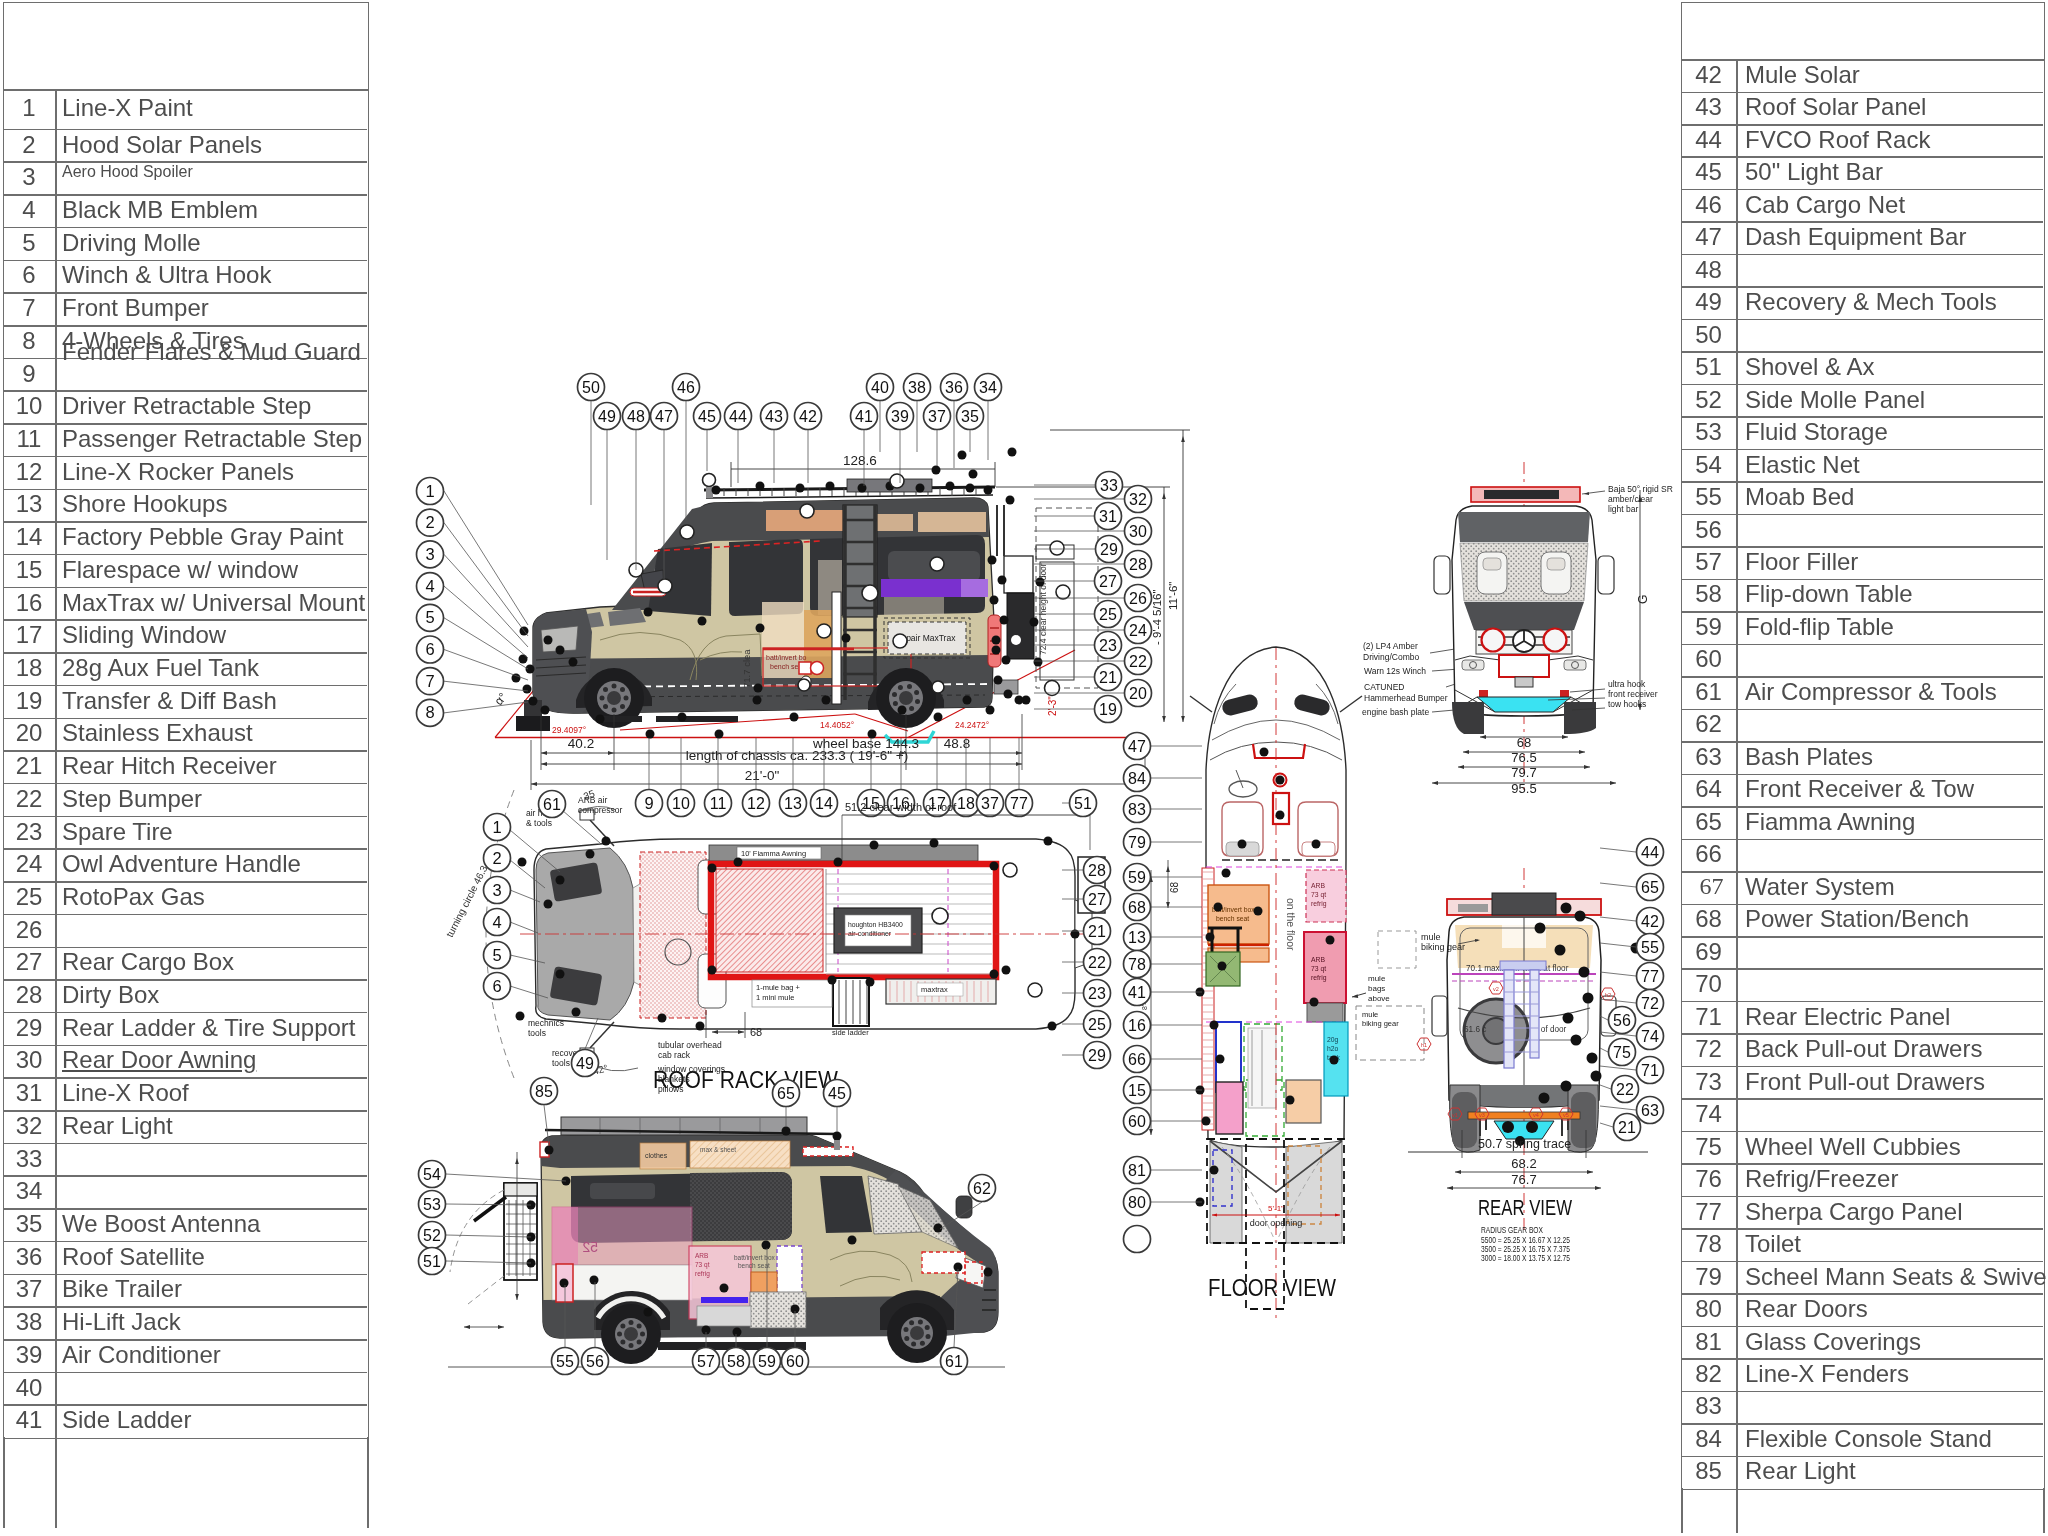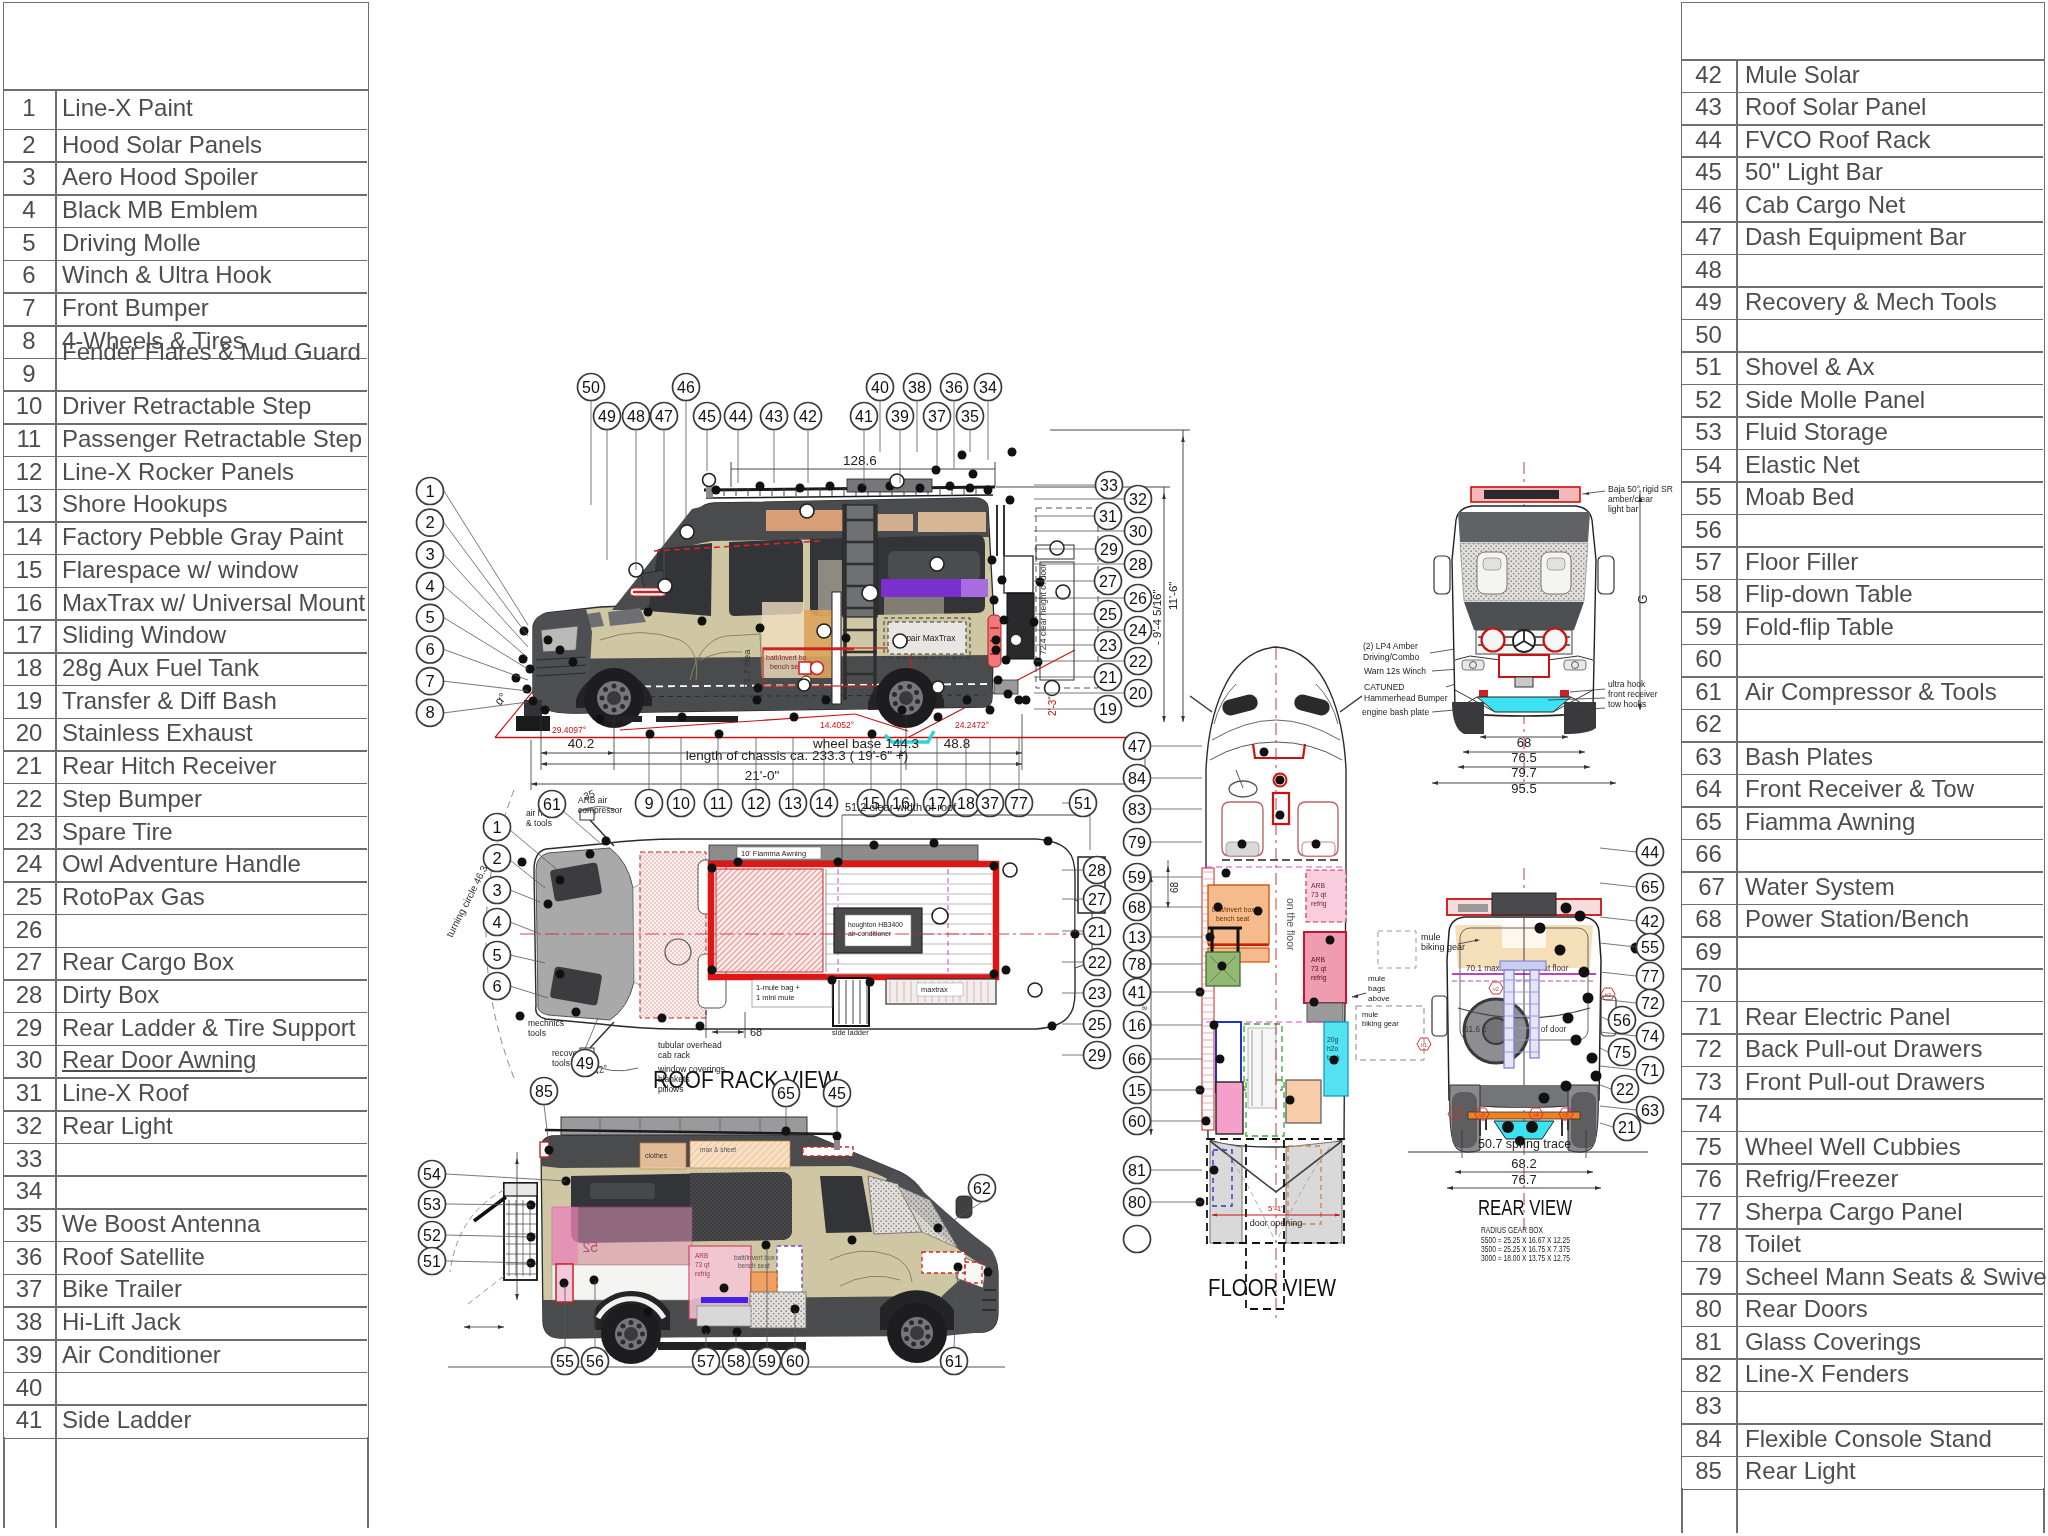--- a/index.html
+++ b/index.html
@@ -22,21 +22,21 @@
 <div style="position:absolute;left:3px;top:128.7px;width:364px;height:1.5px;background:#6e6e6e;"></div>
 <div class="tnum" style="left:3px;top:94.3px;width:52px;font-size:24px;">1</div>
 <div class="tlab" style="left:62px;top:94.3px;font-size:24px;">Line-X Paint</div>
 
 <div style="position:absolute;left:3px;top:161.4px;width:364px;height:1.5px;background:#6e6e6e;"></div>
 <div class="tnum" style="left:3px;top:130.6px;width:52px;font-size:24px;">2</div>
 <div class="tlab" style="left:62px;top:130.6px;font-size:24px;">Hood Solar Panels</div>
 
 <div style="position:absolute;left:3px;top:194.1px;width:364px;height:1.5px;background:#6e6e6e;"></div>
 <div class="tnum" style="left:3px;top:163.3px;width:52px;font-size:24px;">3</div>
-<div class="tlab" style="left:62px;top:163.3px;font-size:24px;">Aero Hood Spoiler</div>
+<div class="tlab" style="left:62px;top:163.3px;font-size:16px;">Aero Hood Spoiler</div>
 
 <div style="position:absolute;left:3px;top:226.8px;width:364px;height:1.5px;background:#6e6e6e;"></div>
 <div class="tnum" style="left:3px;top:196.0px;width:52px;font-size:24px;">4</div>
 <div class="tlab" style="left:62px;top:196.0px;font-size:24px;">Black MB Emblem</div>
 
 <div style="position:absolute;left:3px;top:259.5px;width:364px;height:1.5px;background:#6e6e6e;"></div>
 <div class="tnum" style="left:3px;top:228.7px;width:52px;font-size:24px;">5</div>
 <div class="tlab" style="left:62px;top:228.7px;font-size:24px;">Driving Molle</div>
 
 <div style="position:absolute;left:3px;top:292.2px;width:364px;height:1.5px;background:#6e6e6e;"></div>
@@ -273,21 +273,21 @@
 <div class="tlab" style="left:1745px;top:775.3px;font-size:24px;">Front Receiver &amp; Tow</div>
 
 <div style="position:absolute;left:1681px;top:838.5px;width:362px;height:1.5px;background:#6e6e6e;"></div>
 <div class="tnum" style="left:1681px;top:807.8px;width:55px;font-size:24px;">65</div>
 <div class="tlab" style="left:1745px;top:807.8px;font-size:24px;">Fiamma Awning</div>
 
 <div style="position:absolute;left:1681px;top:871.0px;width:362px;height:1.5px;background:#6e6e6e;"></div>
 <div class="tnum" style="left:1681px;top:840.3px;width:55px;font-size:24px;">66</div>
 
 <div style="position:absolute;left:1681px;top:903.5px;width:362px;height:1.5px;background:#6e6e6e;"></div>
-<div class="tnum" style="left:1681px;top:872.7px;width:61px;font-size:24px;">67</div>
+<div class="tnum" style="left:1681px;top:872.7px;width:61px;font-size:24px;font-family:Liberation Serif, serif;">67</div>
 <div class="tlab" style="left:1745px;top:872.7px;font-size:24px;">Water System</div>
 
 <div style="position:absolute;left:1681px;top:936.0px;width:362px;height:1.5px;background:#6e6e6e;"></div>
 <div class="tnum" style="left:1681px;top:905.2px;width:55px;font-size:24px;">68</div>
 <div class="tlab" style="left:1745px;top:905.2px;font-size:24px;">Power Station/Bench</div>
 
 <div style="position:absolute;left:1681px;top:968.4px;width:362px;height:1.5px;background:#6e6e6e;"></div>
 <div class="tnum" style="left:1681px;top:937.7px;width:55px;font-size:24px;">69</div>
 
 <div style="position:absolute;left:1681px;top:1000.9px;width:362px;height:1.5px;background:#6e6e6e;"></div>

